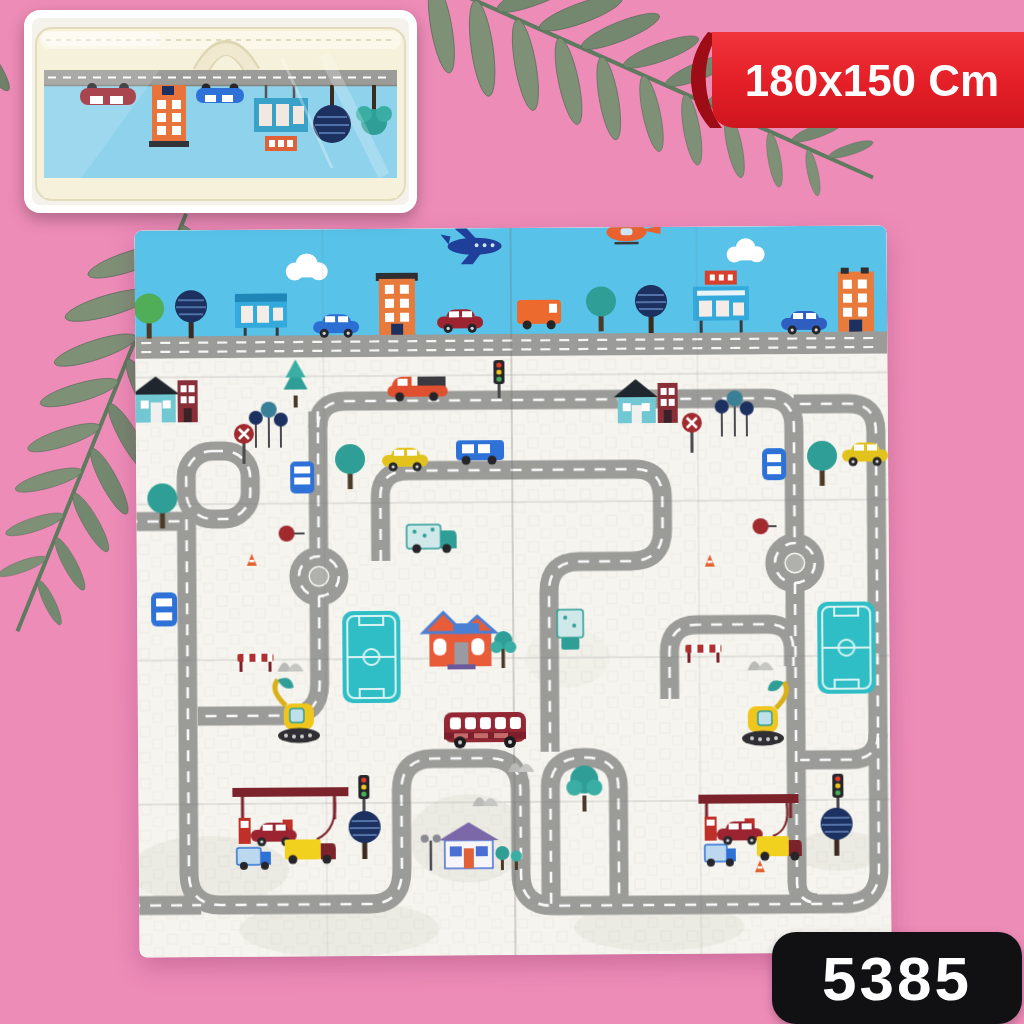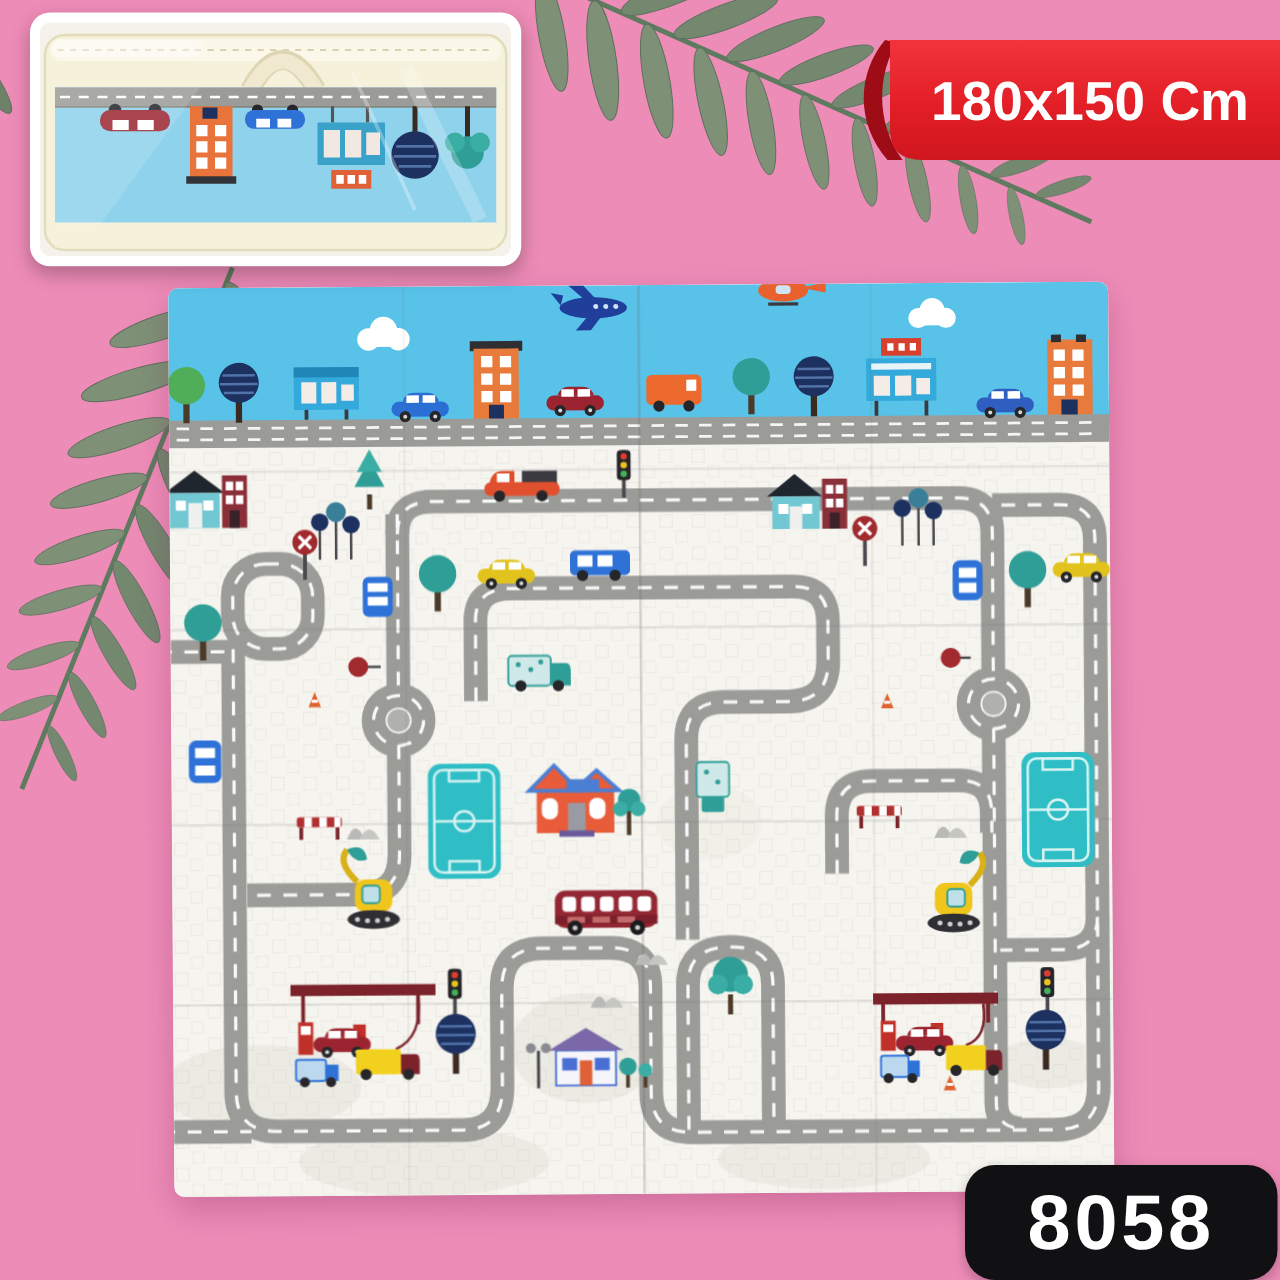--- a/index.html
+++ b/index.html
@@ -622,16 +622,16 @@
           <stop offset="1" stop-color="#cf161f"></stop>
         </linearGradient>
       </defs>
       <path d="M36 6 C14 32 12 72 38 102 L50 102 C28 72 30 32 46 8 Z" fill="#9e0d15"></path>
       <path d="M40 6 H352 V102 H66 Q40 102 40 78 Z" fill="url(#rg)"></path>
       <text x="200" y="70" text-anchor="middle" font-family="Liberation Sans, sans-serif" font-size="44" font-weight="bold" fill="#ffffff">180x150 Cm</text>
     </svg>
   </div>
 
   <div class="badge">
-    <span>8058</span>
+    <span>5385</span>
   </div>
 
 </div>
 
 </body></html>

